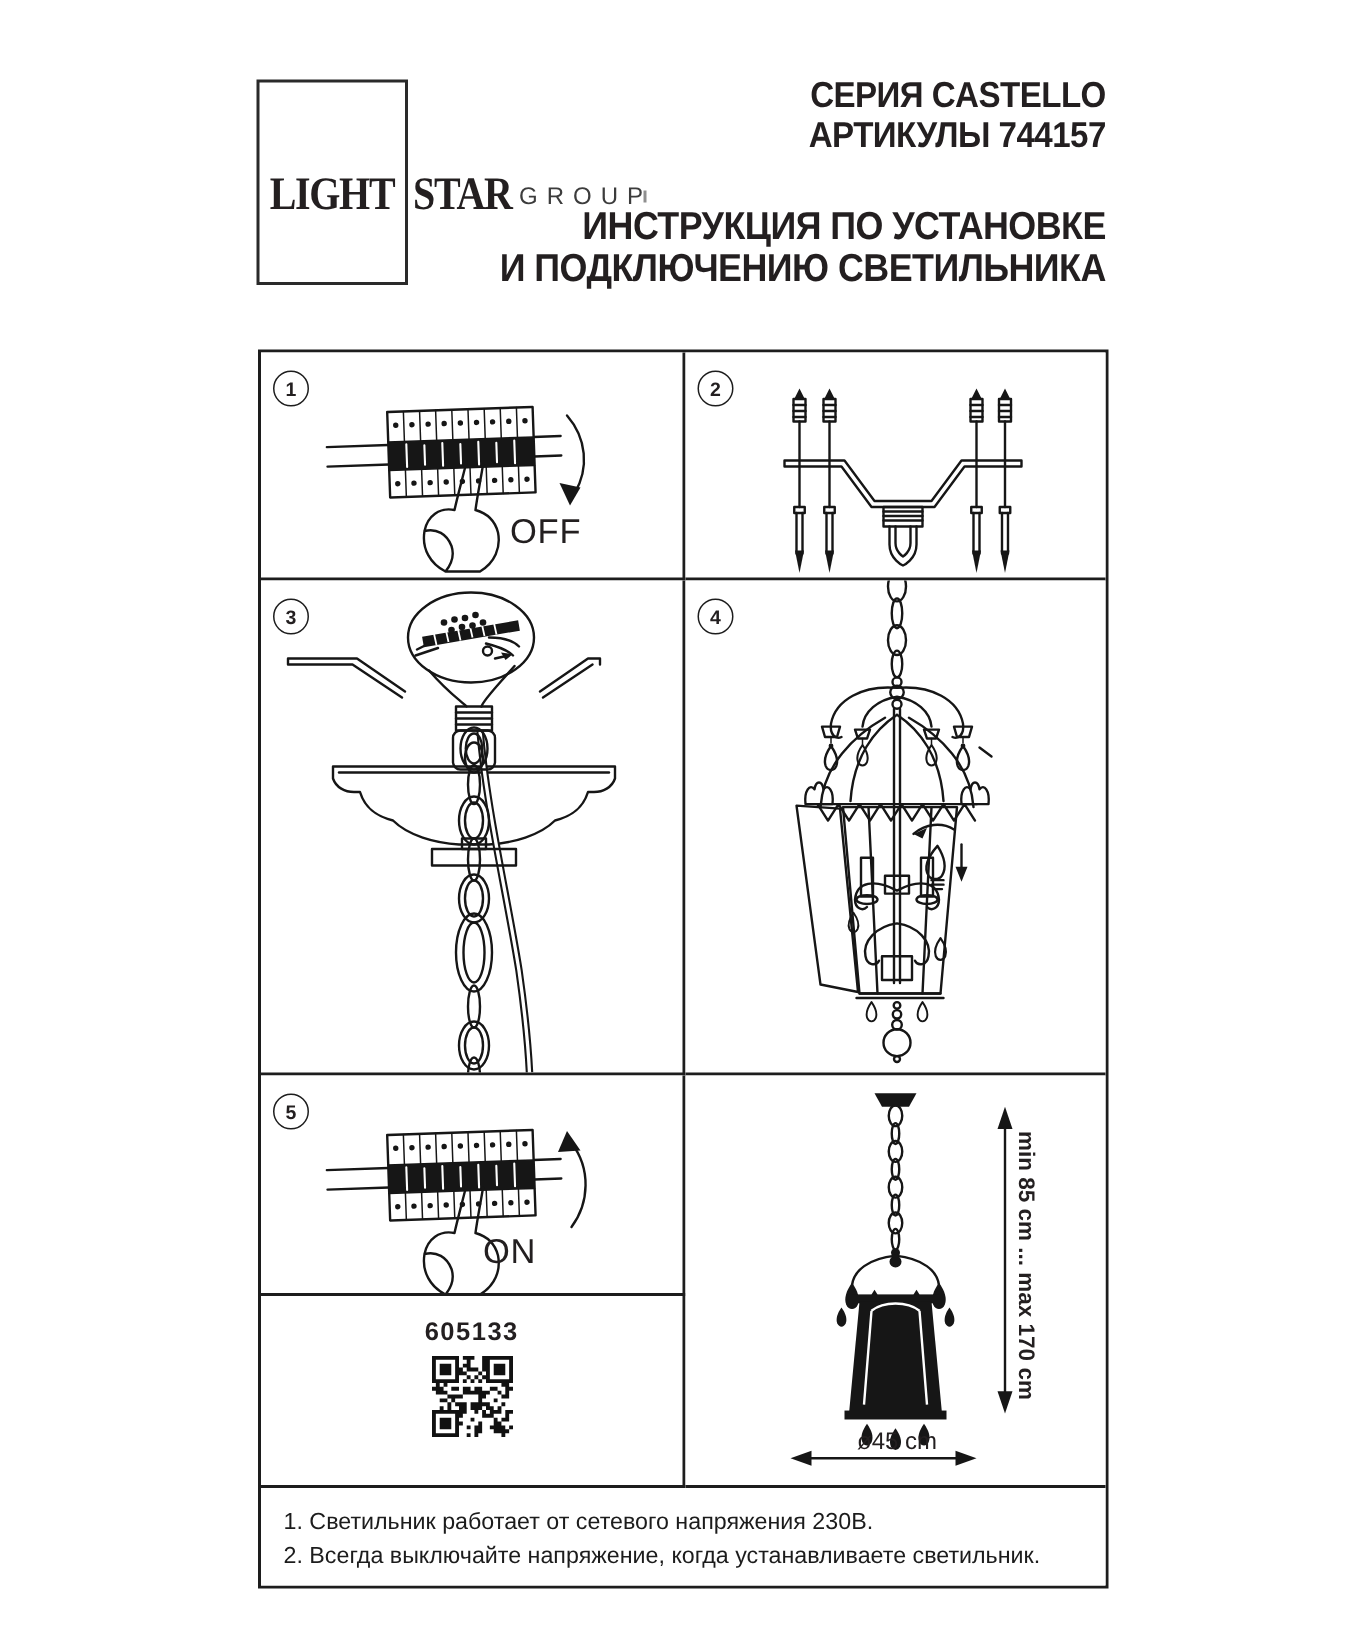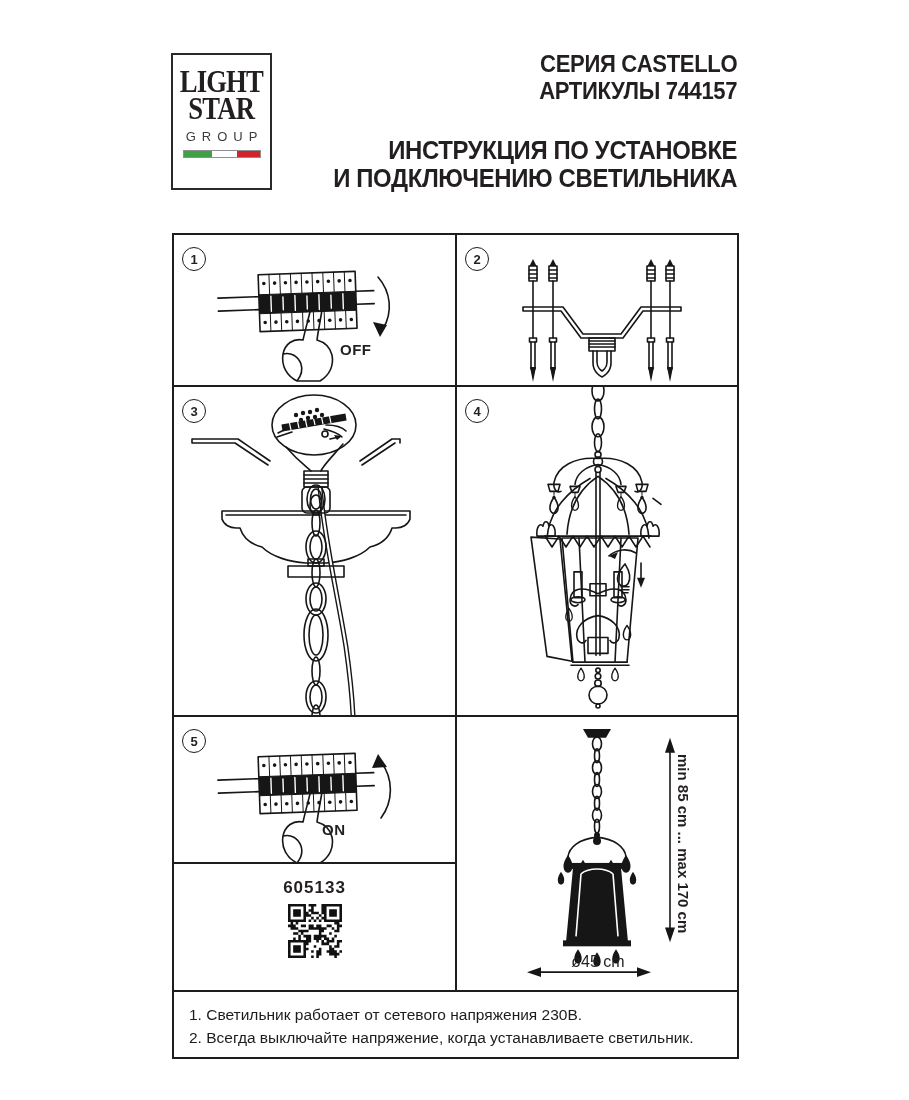--- a/index.html
+++ b/index.html
@@ -7,28 +7,28 @@
   body {
     width:909px; height:1100px; position:relative; overflow:hidden;
     font-family:"Liberation Sans", sans-serif; color:#231f20;
   }
   .ln { fill:none; stroke:#161616; stroke-width:1.6; stroke-linecap:round; stroke-linejoin:round; }
 
   
   .logo-box {
     position:absolute; left:171px; top:53px; width:101px; height:137px;
     border:2px solid #2a2a2a; background:#fff;
-    display:flex; flex-direction:column; align-items:center; padding-top:13px;
+    display:flex; flex-direction:row; align-items:center; padding-top:13px;
   }
   .logo-word {
     font-family:"Liberation Serif", serif; font-weight:bold; font-size:31px;
     line-height:27px; color:#231f20; transform:scaleX(0.86); letter-spacing:-1px;
   }
   .logo-group {
-    margin-top:7px; font-size:13px; letter-spacing:6px; margin-right:-6px;
+    margin-top:7px; font-size:16px; letter-spacing:6px; margin-right:-6px;
     color:#3c3c3c; font-weight:400;
   }
   .logo-flag {
     margin-top:6px; width:78px; height:8px; display:flex; border:1px solid #8f8f8f;
   }
   .logo-flag .fg { flex:0 0 38%; }
   .logo-flag .fw { flex:0 0 32%; background:#fff; }
   .logo-flag .fr { flex:1; }
 
   
@@ -59,21 +59,21 @@
   .c8 { left:0;   top:757px; width:563px; height:65px; padding:12px 0 0 15px; }
   .cell svg.art { position:absolute; left:0; top:0; width:100%; height:100%; }
 
   .step-num {
     position:absolute; left:8px; top:12px; width:24px; height:24px;
     border:1.6px solid #1d1d1d; border-radius:50%;
     font-size:13px; font-weight:bold; display:flex;
     align-items:center; justify-content:center; background:#fff; z-index:3;
   }
   .switch-label {
-    position:absolute; font-size:15px; font-weight:700; letter-spacing:0.5px; z-index:2;text-align:right;
+    position:absolute; font-size:23px; font-weight:400; letter-spacing:0.5px; z-index:2;text-align:right;
   }
   .c1 .switch-label { left:166px; top:106px; }
   .c5 .switch-label { left:148px; top:104px; }
 
   .qr-article { position:absolute; left:0; top:14px; width:100%; text-align:center;
                 font-size:17px; font-weight:bold; letter-spacing:1px; }
   .qr-wrap   { position:absolute; left:114px; top:40px; width:54px; height:54px; }
 
   .dim-height {
     position:absolute; left:218px; top:34px; height:186px;

